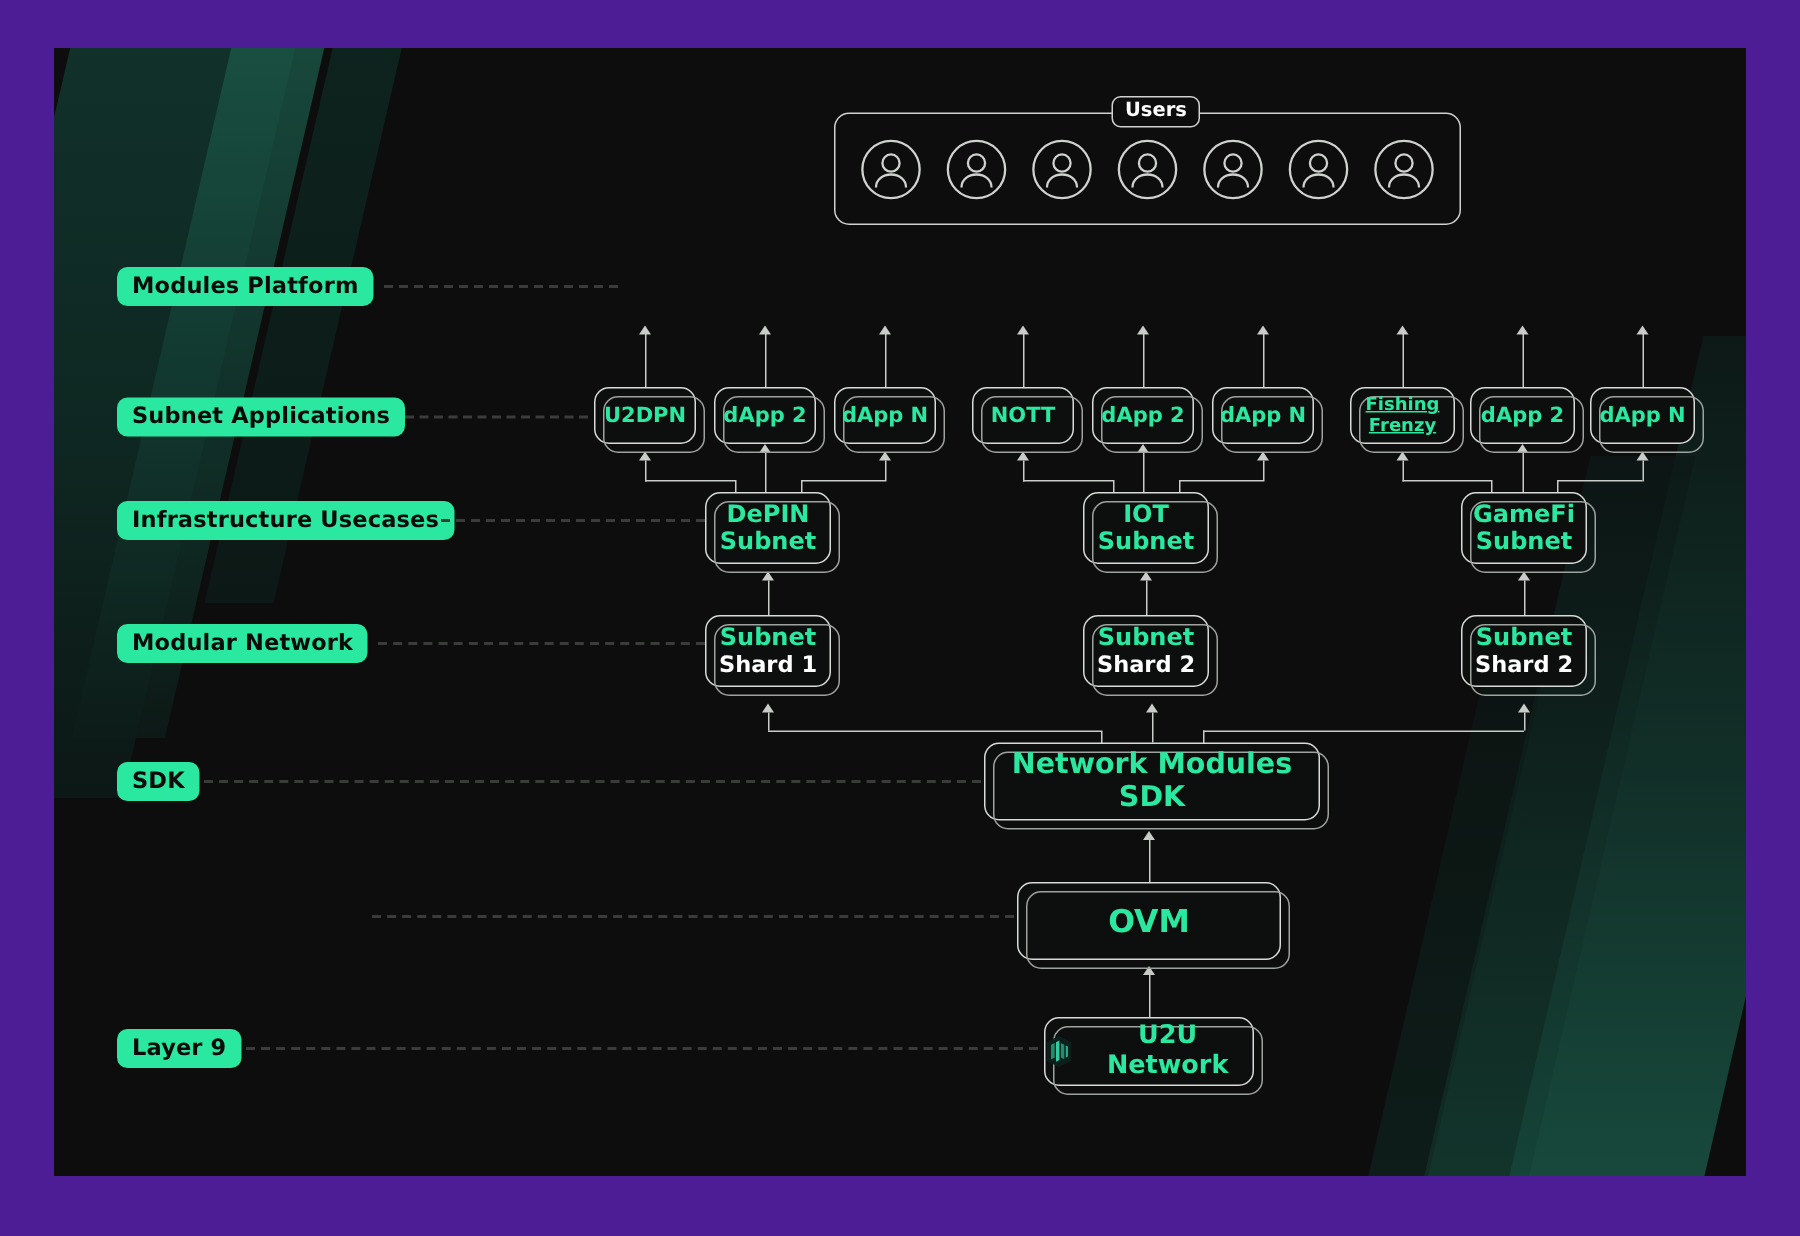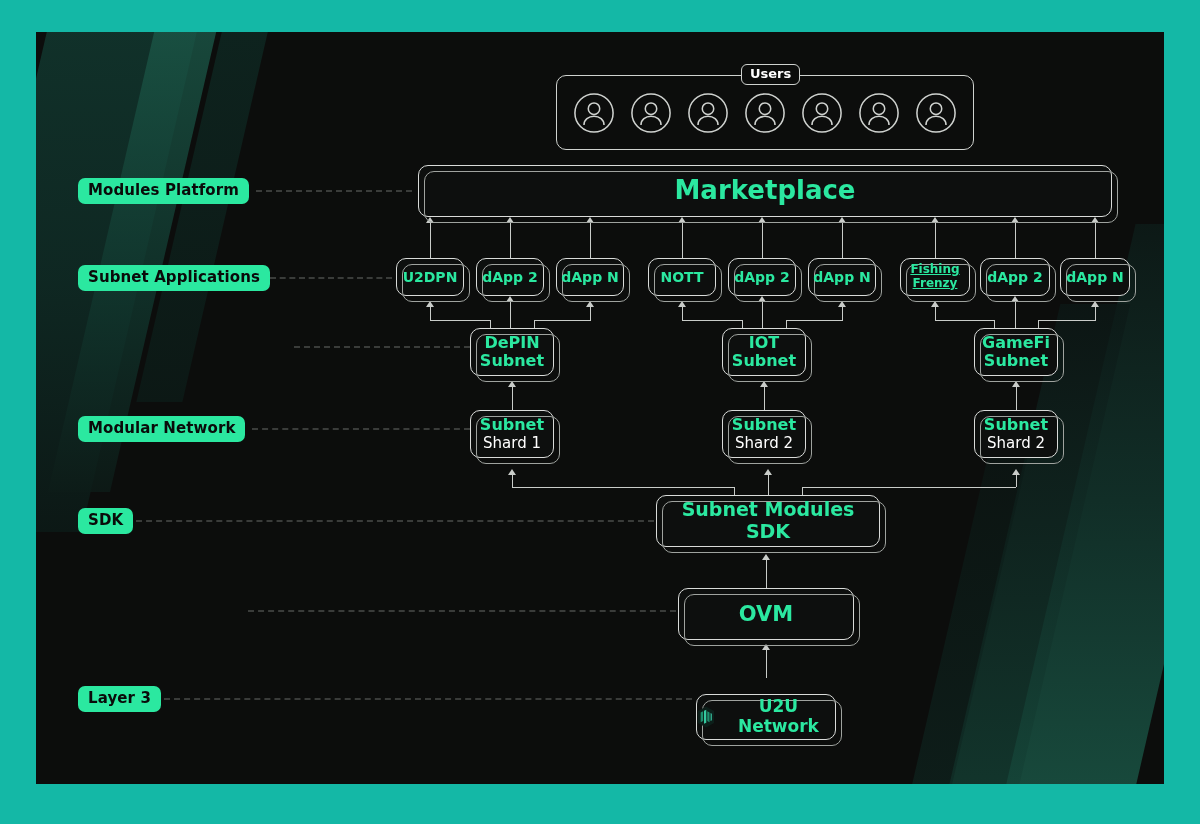--- a/index.html
+++ b/index.html
@@ -5,21 +5,21 @@
   * { box-sizing: border-box; margin: 0; padding: 0; }
   html, body {
     width: 1200px; height: 824px;
     background: #2BA81E;
     font-family: "DejaVu Sans", sans-serif;
     overflow: hidden;
   }
   #stage {
     position: relative;
     width: 1200px; height: 824px;
-    background: #14b8a6;
+    background: #4c1d95;
   }
   
   #panel {
     position: absolute;
     left: 36px; top: 32px;
     width: 1128px; height: 752px;
     background: #0C0D0C;
     overflow: hidden;
   }
   .stripe {
@@ -117,24 +117,24 @@
     border: 1.5px solid #9fa39f;
     border-radius: 10px;
     z-index: -1;
     pointer-events: none;
   }
 
   .node.app   { font-size: 14px; }
   .node.app.small { font-size: 12px; }
   .node.subnet{ font-size: 16px; justify-content: center; }
   .node.shard { font-size: 16px; }
-  .node.shard .sub { color: #ffffff; font-weight: normal; font-size: 15px; }
+  .node.shard .sub { color: #ffffff; font-weight: bold; font-size: 15px; }
   .node.sdk   { font-size: 19px; }
   .node.ovm   { font-size: 21px; }
-  .node.l1    { font-size: 17px; flex-direction: row; gap: 7px; margin-top: 16px; }
+  .node.l1    { font-size: 17px; flex-direction: row; gap: 7px; }
 
   
   #marketplace {
     position: absolute;
     left: 418px; top: 165px;
     width: 694px; height: 52px;
     font-size: 26px;
   }
 
   
@@ -231,36 +231,34 @@
       </svg>
     </div>
     <div id="users-badge">Users</div>
 
     <div class="stage-label" style="left:78px; top:178px;">Modules Platform</div>
     <div class="dash-line" style="left:256px; top:190px; width:156px;"></div>
 
     <div class="stage-label" style="left:78px; top:265px;">Subnet Applications</div>
     <div class="dash-line" style="left:270px; top:277px; width:122px;"></div>
 
+    <div class="stage-label" style="left:78px; top:334px;">Infrastructure Usecases</div>
     <div class="dash-line" style="left:294px; top:346px; width:176px;"></div>
 
     <div class="stage-label" style="left:78px; top:416px;">Modular Network</div>
     <div class="dash-line" style="left:252px; top:428px; width:218px;"></div>
 
     <div class="stage-label" style="left:78px; top:508px;">SDK</div>
     <div class="dash-line" style="left:136px; top:520px; width:518px;"></div>
 
     <div class="dash-line" style="left:248px; top:610px; width:428px;"></div>
 
-    <div class="stage-label" style="left:78px; top:686px;">Layer 3</div>
+    <div class="stage-label" style="left:78px; top:686px;">Layer 9</div>
     <div class="dash-line" style="left:164px; top:698px; width:528px;"></div>
 
-    <div id="marketplace" class="node">
-      <span>Marketplace</span>
-    </div>
 
     <div class="node app" style="left:396px; top:258px; width:68px; height:38px;">
       <span>U2DPN</span>
     </div>
     <div class="node app" style="left:476px; top:258px; width:68px; height:38px;">
       <span>dApp 2</span>
     </div>
     <div class="node app" style="left:556px; top:258px; width:68px; height:38px;">
       <span>dApp N</span>
     </div>
@@ -306,21 +304,21 @@
     <div class="node shard" style="left:722px; top:410px; width:84px; height:48px;">
       <span>Subnet</span>
       <span class="sub">Shard 2</span>
     </div>
     <div class="node shard" style="left:974px; top:410px; width:84px; height:48px;">
       <span>Subnet</span>
       <span class="sub">Shard 2</span>
     </div>
 
     <div class="node sdk" style="left:656px; top:495px; width:224px; height:52px;">
-      <span>Subnet Modules SDK</span>
+      <span>Network Modules SDK</span>
     </div>
 
     <div class="node ovm" style="left:678px; top:588px; width:176px; height:52px;">
       <span>OVM</span>
     </div>
 
     <div class="node l1" style="left:696px; top:678px; width:140px; height:46px;">
       <svg class="u2u-logo" viewBox="0 0 22 26">
         <polygon points="11,0 21,5.5 21,20.5 11,26 1,20.5 1,5.5" fill="#0D1F1A"></polygon>
         <polygon points="4.5,7.5 7.5,6 7.5,18 4.5,19.5" fill="#1E8F6E"></polygon>

